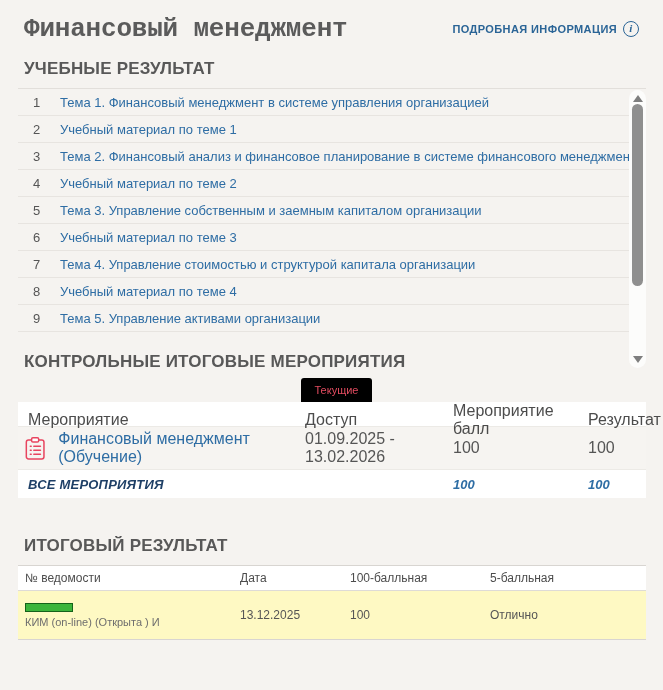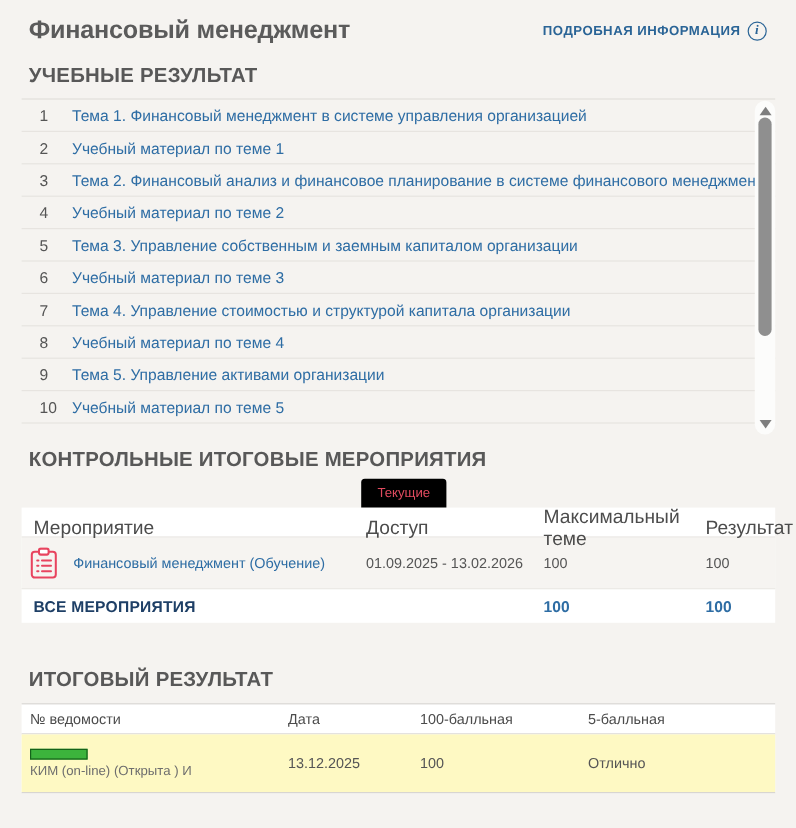--- a/index.html
+++ b/index.html
@@ -12,24 +12,25 @@
   }
 
   
   .header {
     display: flex;
     justify-content: space-between;
     align-items: center;
     padding: 14px 24px 0 24px;
   }
   .page-title {
-    font-size: 21px;
+    font-size: 26px;
     font-weight: bold;
     color: #5b5b5b;
     letter-spacing: -0.2px;
+    font-family: Liberation Mono, monospace;
   }
   .details-link {
     display: flex;
     align-items: center;
     gap: 6px;
     color: #2a6496;
     font-size: 11px;
     font-weight: bold;
     letter-spacing: 0.4px;
     cursor: pointer;
@@ -125,26 +126,26 @@
     grid-template-columns: 287px 148px 135px auto;
     align-items: center;
   }
   .events-head { height: 24px; font-size: 16px; color: #4c4c4c; }
   .events-head > div:first-child { padding-left: 10px; }
   .events-row {
     min-height: 44px;
     background: #f6f4f1;
     border-top: 1px solid #eceae6;
     border-bottom: 1px solid #eceae6;
-    font-size: 12px;
+    font-size: 16px;
     color: #555;
   }
   .event-name-cell { display: flex; align-items: center; gap: 13px; padding-left: 7px; }
   .event-link { color: #2e6da4; cursor: pointer; }
-  .events-footer { height: 28px; }
+  .events-footer { height: 28px; font-style: italic; }
   .footer-label {
     padding-left: 10px;
     color: #1e3f66;
     font-weight: bold;
     font-size: 13px;
     letter-spacing: 0.2px;
     cursor: pointer;
   }
   .footer-val { color: #2e6da4; font-weight: bold; font-size: 13px; cursor: pointer; }
 
@@ -221,43 +222,39 @@
     <span class="m-link">Тема 4. Управление стоимостью и структурой капитала организации</span>
   </div>
   <div class="m-row">
     <span class="m-num">8</span>
     <span class="m-link">Учебный материал по теме 4</span>
   </div>
   <div class="m-row">
     <span class="m-num">9</span>
     <span class="m-link">Тема 5. Управление активами организации</span>
   </div>
-  <div class="m-row">
-    <span class="m-num">10</span>
-    <span class="m-link">Учебный материал по теме 5</span>
-  </div>
 
   <div class="scrollbar">
     <div class="sb-arrow sb-up"></div>
     <div class="sb-thumb"></div>
     <div class="sb-arrow sb-down"></div>
   </div>
 </div>
 
 <div class="section-heading" id="control-heading">КОНТРОЛЬНЫЕ ИТОГОВЫЕ МЕРОПРИЯТИЯ</div>
 
 <div class="tab-row">
   <span class="tab">Текущие</span>
 </div>
 
 <div class="events-table">
   <div class="t-grid events-head">
     <div>Мероприятие</div>
     <div>Доступ</div>
-    <div>Максимальный теме</div>
+    <div>Мероприятие балл</div>
     <div>Результат</div>
   </div>
 
   <div class="t-grid events-row">
     <div class="event-name-cell">
       <svg width="23" height="27" viewBox="0 0 23 27" fill="none" stroke="#e8445f" stroke-width="1.7" stroke-linecap="round" stroke-linejoin="round">
         <rect x="1.5" y="3.8" width="20" height="21.5" rx="2.5"></rect>
         <rect x="7.5" y="1.2" width="8" height="5" rx="1.5" fill="#ffffff"></rect>
         <line x1="6" y1="11" x2="7" y2="11"></line>
         <line x1="10" y1="11" x2="17.5" y2="11"></line>

